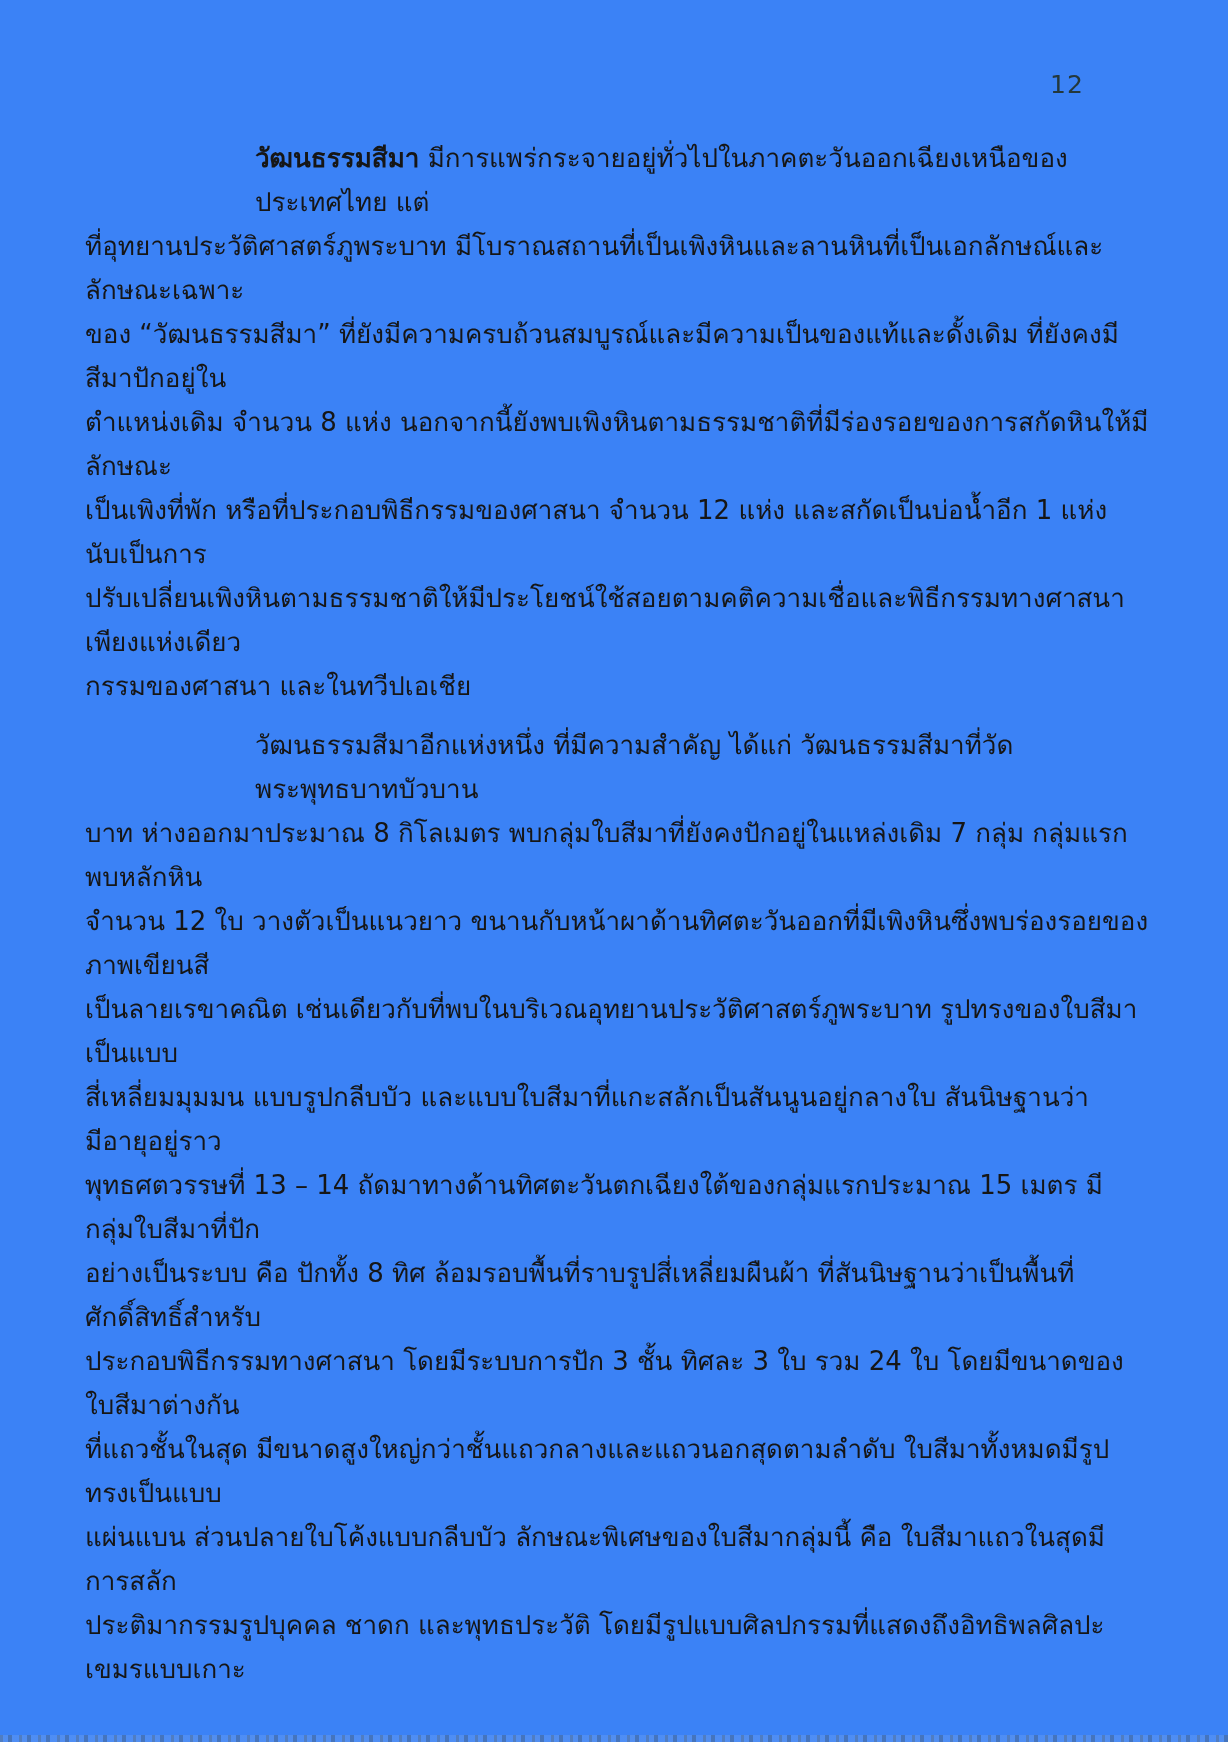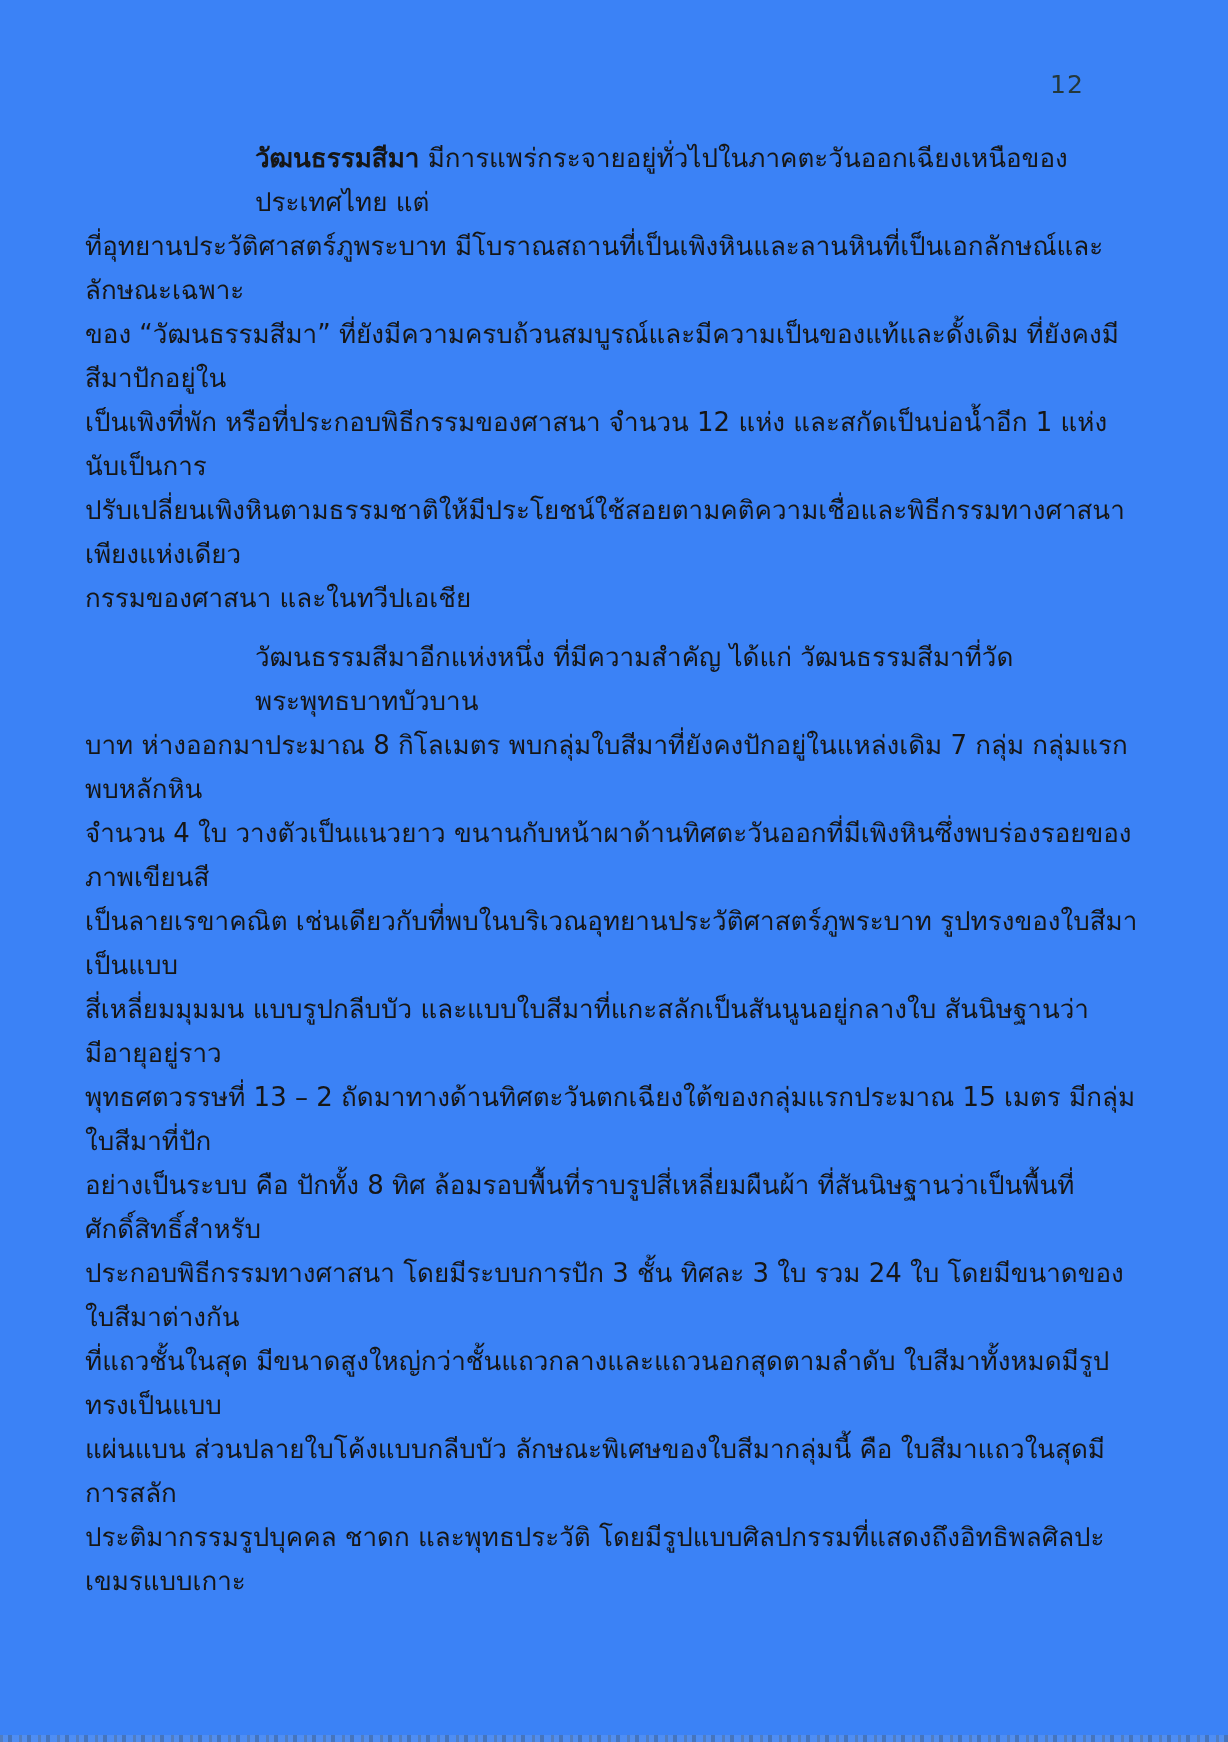--- a/index.html
+++ b/index.html
@@ -76,31 +76,32 @@
 <body>
 
 <div class="page">
   <div class="page-number">12</div>
 
   <div class="document-body">
       <div class="para">
         <div class="line first"><b>วัฒนธรรมสีมา</b> มีการแพร่กระจายอยู่ทั่วไปในภาคตะวันออกเฉียงเหนือของประเทศไทย แต่</div>
         <div class="line">ที่อุทยานประวัติศาสตร์ภูพระบาท มีโบราณสถานที่เป็นเพิงหินและลานหินที่เป็นเอกลักษณ์และลักษณะเฉพาะ</div>
         <div class="line">ของ “วัฒนธรรมสีมา” ที่ยังมีความครบถ้วนสมบูรณ์และมีความเป็นของแท้และดั้งเดิม ที่ยังคงมีสีมาปักอยู่ใน</div>
+        <div class="line">ตำแหน่งเดิม จำนวน 8 แห่ง นอกจากนี้ยังพบเพิงหินตามธรรมชาติที่มีร่องรอยของการสกัดหินให้มีลักษณะ</div>
         <div class="line">เป็นเพิงที่พัก หรือที่ประกอบพิธีกรรมของศาสนา จำนวน 12 แห่ง และสกัดเป็นบ่อน้ำอีก 1 แห่ง นับเป็นการ</div>
         <div class="line">ปรับเปลี่ยนเพิงหินตามธรรมชาติให้มีประโยชน์ใช้สอยตามคติความเชื่อและพิธีกรรมทางศาสนา เพียงแห่งเดียว</div>
         <div class="line">กรรมของศาสนา และในทวีปเอเชีย</div>
       </div>
       <div class="para">
         <div class="line first">วัฒนธรรมสีมาอีกแห่งหนึ่ง ที่มีความสำคัญ ได้แก่ วัฒนธรรมสีมาที่วัดพระพุทธบาทบัวบาน</div>
         <div class="line">บาท ห่างออกมาประมาณ 8 กิโลเมตร พบกลุ่มใบสีมาที่ยังคงปักอยู่ในแหล่งเดิม 7 กลุ่ม กลุ่มแรกพบหลักหิน</div>
-        <div class="line">จำนวน 4 ใบ วางตัวเป็นแนวยาว ขนานกับหน้าผาด้านทิศตะวันออกที่มีเพิงหินซึ่งพบร่องรอยของภาพเขียนสี</div>
+        <div class="line">จำนวน 12 ใบ วางตัวเป็นแนวยาว ขนานกับหน้าผาด้านทิศตะวันออกที่มีเพิงหินซึ่งพบร่องรอยของภาพเขียนสี</div>
         <div class="line">เป็นลายเรขาคณิต เช่นเดียวกับที่พบในบริเวณอุทยานประวัติศาสตร์ภูพระบาท รูปทรงของใบสีมาเป็นแบบ</div>
         <div class="line">สี่เหลี่ยมมุมมน แบบรูปกลีบบัว และแบบใบสีมาที่แกะสลักเป็นสันนูนอยู่กลางใบ สันนิษฐานว่ามีอายุอยู่ราว</div>
-        <div class="line">พุทธศตวรรษที่ 13 – 2 ถัดมาทางด้านทิศตะวันตกเฉียงใต้ของกลุ่มแรกประมาณ 15 เมตร มีกลุ่มใบสีมาที่ปัก</div>
+        <div class="line">พุทธศตวรรษที่ 13 – 14 ถัดมาทางด้านทิศตะวันตกเฉียงใต้ของกลุ่มแรกประมาณ 15 เมตร มีกลุ่มใบสีมาที่ปัก</div>
         <div class="line">อย่างเป็นระบบ คือ ปักทั้ง 8 ทิศ ล้อมรอบพื้นที่ราบรูปสี่เหลี่ยมผืนผ้า ที่สันนิษฐานว่าเป็นพื้นที่ศักดิ์สิทธิ์สำหรับ</div>
         <div class="line">ประกอบพิธีกรรมทางศาสนา โดยมีระบบการปัก 3 ชั้น ทิศละ 3 ใบ รวม 24 ใบ โดยมีขนาดของใบสีมาต่างกัน</div>
         <div class="line">ที่แถวชั้นในสุด  มีขนาดสูงใหญ่กว่าชั้นแถวกลางและแถวนอกสุดตามลำดับ ใบสีมาทั้งหมดมีรูปทรงเป็นแบบ</div>
         <div class="line">แผ่นแบน ส่วนปลายใบโค้งแบบกลีบบัว ลักษณะพิเศษของใบสีมากลุ่มนี้ คือ ใบสีมาแถวในสุดมีการสลัก</div>
         <div class="line">ประติมากรรมรูปบุคคล ชาดก และพุทธประวัติ โดยมีรูปแบบศิลปกรรมที่แสดงถึงอิทธิพลศิลปะเขมรแบบเกาะ</div>
       </div>
     </div>
 
   <div class="scan-edge-bottom"></div>
 </div>

